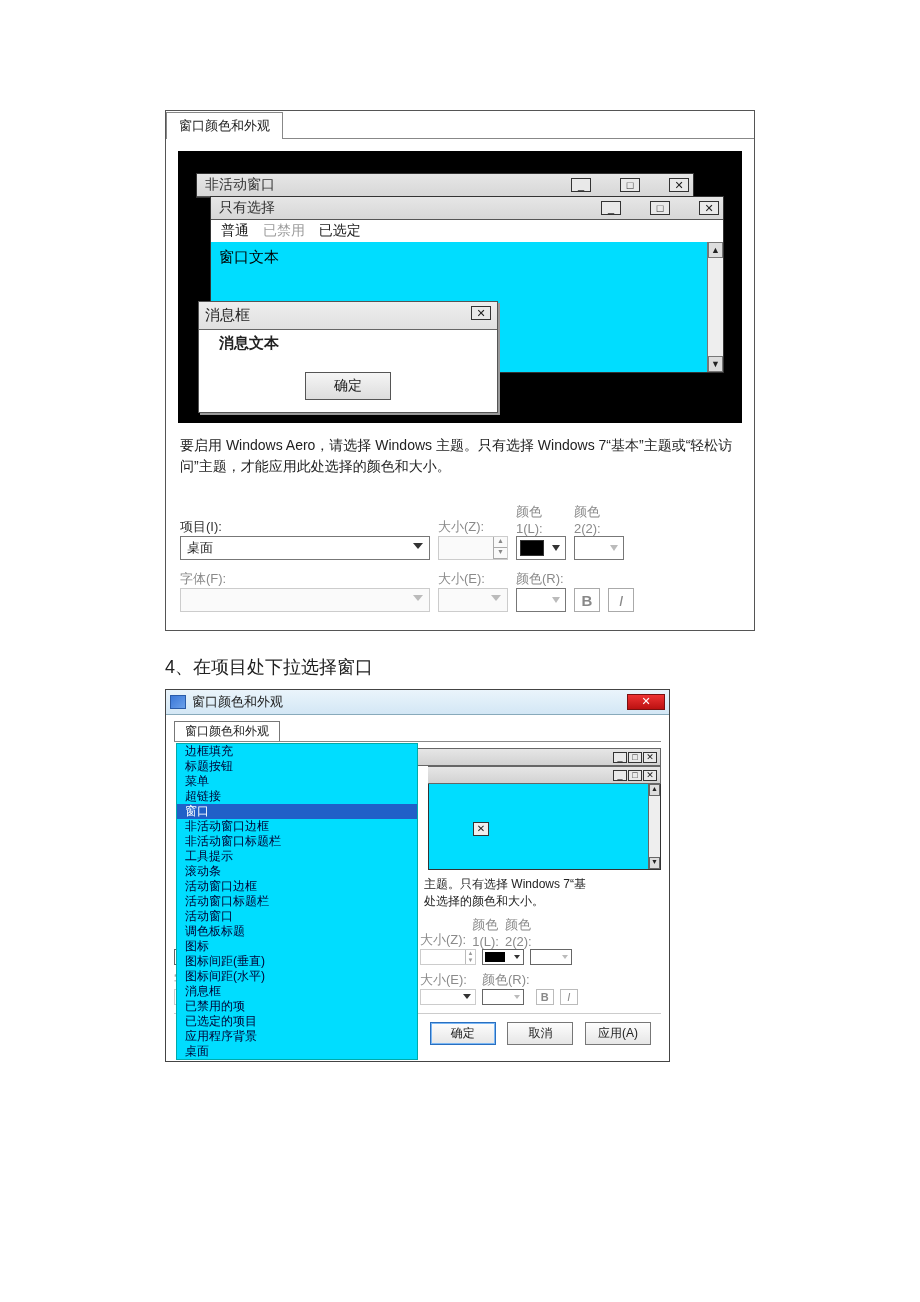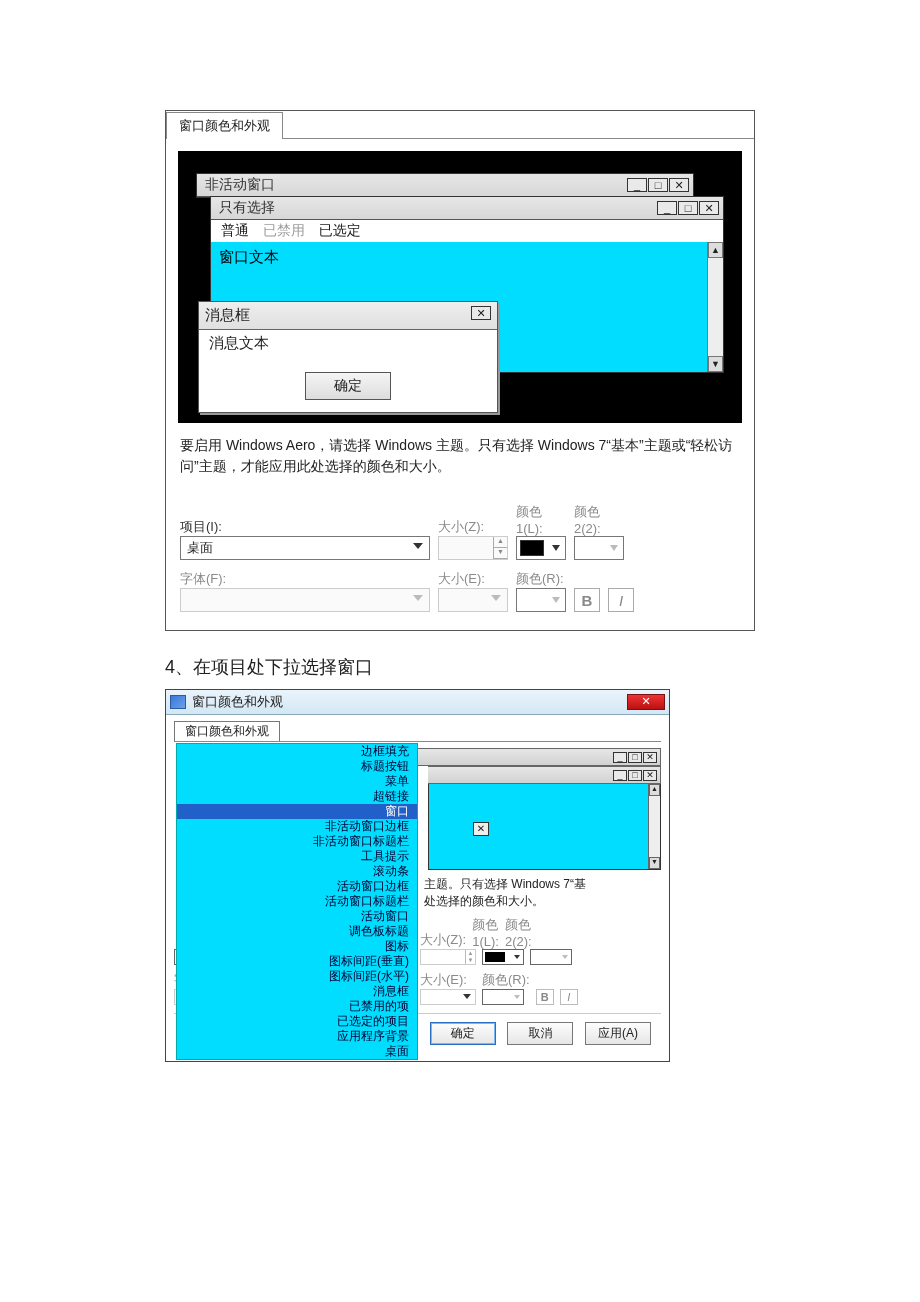--- a/index.html
+++ b/index.html
@@ -12,42 +12,42 @@
     
     .fig1 { border: 1px solid #555; background: #fff; }
     .tabbar { background: #fff; }
     .tab { display: inline-block; border: 1px solid #888; border-bottom: none;
            padding: 4px 12px; background: #fff; position: relative; top: 1px; }
     .tab-sep { border-bottom: 1px solid #888; height: 0; }
 
     .blackpanel { background: #000; padding: 22px 18px 10px 18px; margin: 12px; }
     .window { background: #fff; border: 1px solid #333; }
     .titlebar { display: flex; align-items: center; padding: 2px 4px 2px 8px;
-                background: linear-gradient(#e6e6e6,#d7d7d7); border-bottom: 1px solid #555; }
+                background: linear-gradient(#e6e6e6,#d7d7d7); border-bottom: 1px solid #555; gap: 28px; }
     .titlebar-title { flex: 1; font-size: 14px; color: #333; }
     .winbtn { width: 20px; height: 14px; margin-left: 1px; border: 1px solid #333;
               background: #e9e9e9; display: inline-flex; align-items: center; justify-content: center;
               font-size: 11px; line-height: 1; }
     .inactive-win { margin-right: 30px; }
     .active-win { margin-left: 14px; margin-top: -2px; }
     .menu-row { padding: 2px 10px; font-size: 14px; }
     .menu-row span { margin-right: 10px; }
     .disabled { color: #9c9c9c; }
     .client-cyan { background: #0df; padding: 6px 0 6px 8px; position: relative; height: 130px; }
     .client-text { font-size: 15px; color: #000; }
     .vscroll { position: absolute; top: 0; right: 0; width: 16px; bottom: 0; background: #eee;
                border-left: 1px solid #777; display: flex; flex-direction: column; justify-content: space-between; }
     .sbtn { height: 16px; border: 1px solid #777; background: #ddd; display: flex; align-items: center; justify-content: center; font-size: 9px; }
 
     .msgoverlap { position: relative; margin-top: -72px; margin-left: 2px; width: 300px;
                   background: #fff; border: 1px solid #555; box-shadow: 2px 2px 0 #999; }
     .msg-title { display: flex; background: linear-gradient(#eee,#e0e0e0); border-bottom: 1px solid #666;
                  padding: 4px 6px; }
     .msg-title .t { flex: 1; font-size: 15px; }
-    .msg-body { padding: 4px 10px; height: 30px; font-size: 15px; }
+    .msg-body { padding: 4px 20px; height: 30px; font-size: 15px; font-weight: bold; }
     .msg-btns { text-align: center; padding: 12px 0; }
     .msg-btn { display: inline-block; padding: 4px 28px; border: 1px solid #555;
                background: linear-gradient(#f5f5f5,#ddd); font-size: 14px; }
 
     .note { margin: 10px 14px; font-size: 14px; line-height: 1.5; }
 
     .controls { padding: 6px 14px 18px 14px; }
     .row { display: flex; align-items: flex-end; gap: 8px; margin-top: 10px; }
     .col-lbl { color: #8a8a8a; font-size: 13px; }
     .big-select { flex: 0 0 250px; height: 24px; border: 1px solid #777; padding-left: 6px;
@@ -78,21 +78,21 @@
     .fig2-title .t { flex: 1; font-size: 13px; }
     .closebtn { width: 38px; height: 16px; background: linear-gradient(#e33,#b11);
                 border: 1px solid #7a1010; color: #fff; font-size: 11px; text-align: center; }
 
     .fig2-body { background: #fff; padding: 6px 8px 8px 8px; position: relative; }
     .tab2 { display: inline-block; border: 1px solid #777; border-bottom: none; padding: 1px 10px; font-size: 12px; }
     .tab2-row { border-bottom: 1px solid #888; }
 
     .dropdown-list { position: absolute; left: 10px; top: 28px; width: 242px;
                      background: #0df; border: 1px solid #0aa; font-size: 12px; z-index: 5; }
-    .dropdown-list div { padding: 0 8px; line-height: 15px; color: #003; text-align: right; }
+    .dropdown-list div { padding: 0 8px; line-height: 15px; color: #003; }
     .dropdown-list .sel { background: #2060c8; color: #fff; }
 
     .bgpreview { margin-left: 242px; }
     .mini-tb { display: flex; align-items: center; padding: 1px 3px 1px 6px;
                background: linear-gradient(#e6e6e6,#d2d2d2); border: 1px solid #666; border-left: none; }
     .mini-tb .t { flex: 1; font-size: 11px; height: 14px; }
     .wb { width: 14px; height: 11px; border: 1px solid #333; background: #e9e9e9; font-size: 9px;
           display: inline-flex; align-items: center; justify-content: center; margin-left: 1px; }
     .mini-cyan { background: #0df; height: 86px; border: 1px solid #333; border-top: none; position: relative; }
     .mini-scroll { position: absolute; right: 0; top: 0; bottom: 0; width: 12px; background: #eee;

